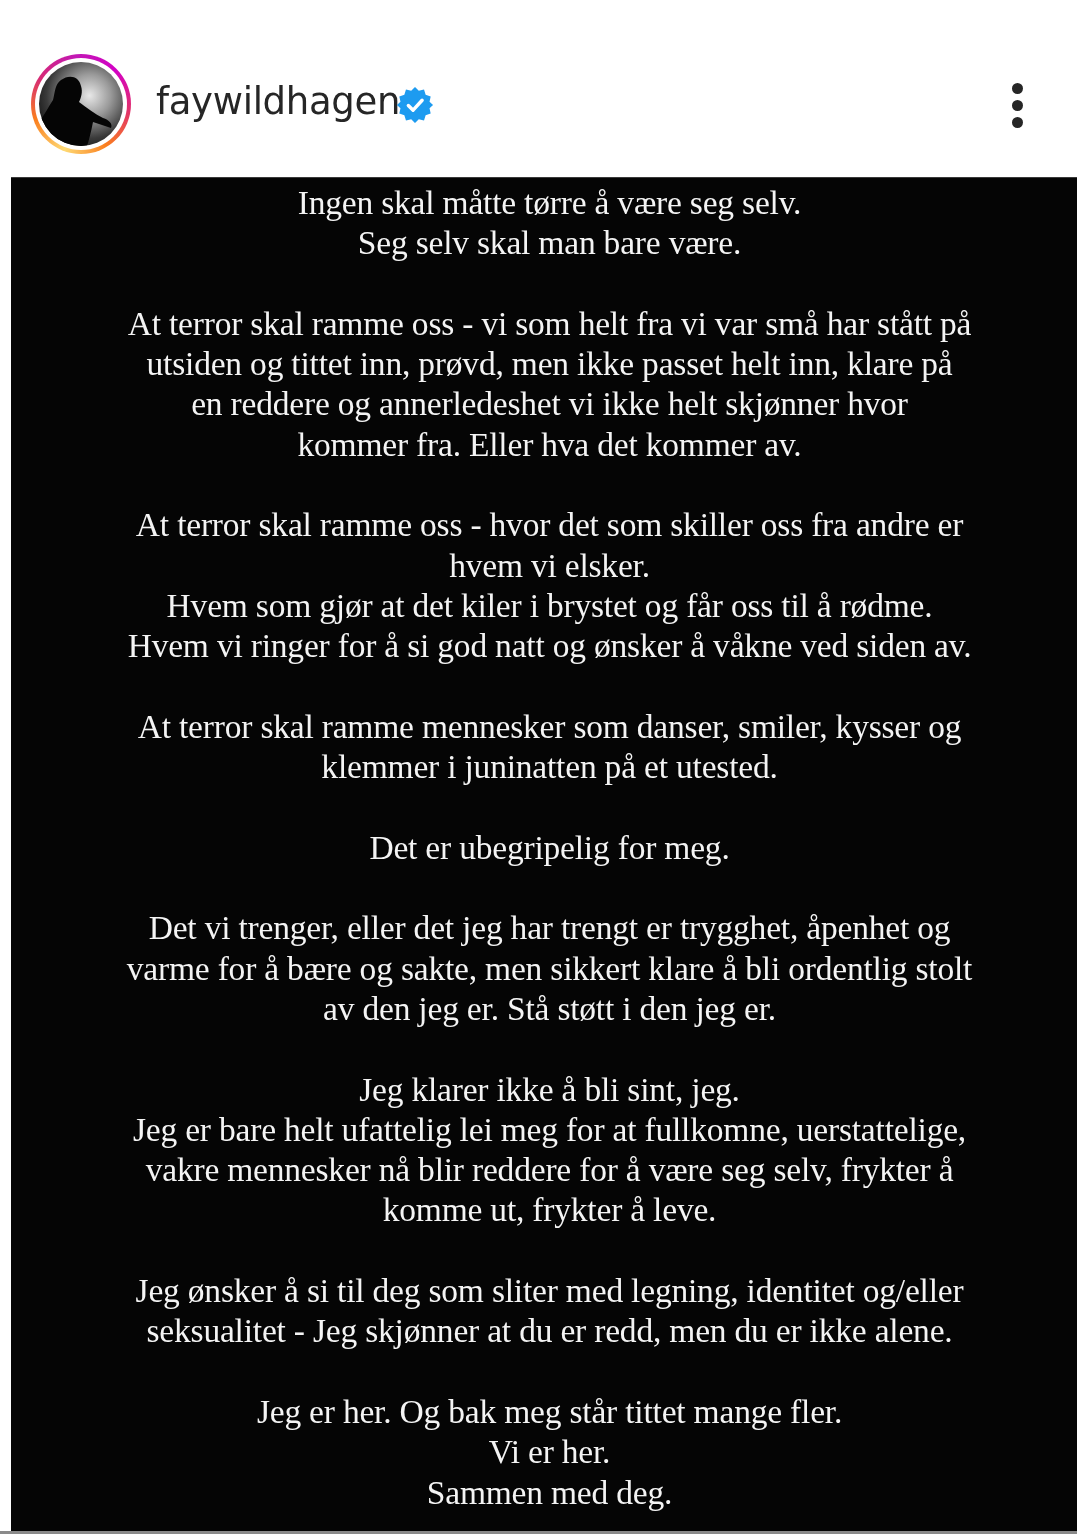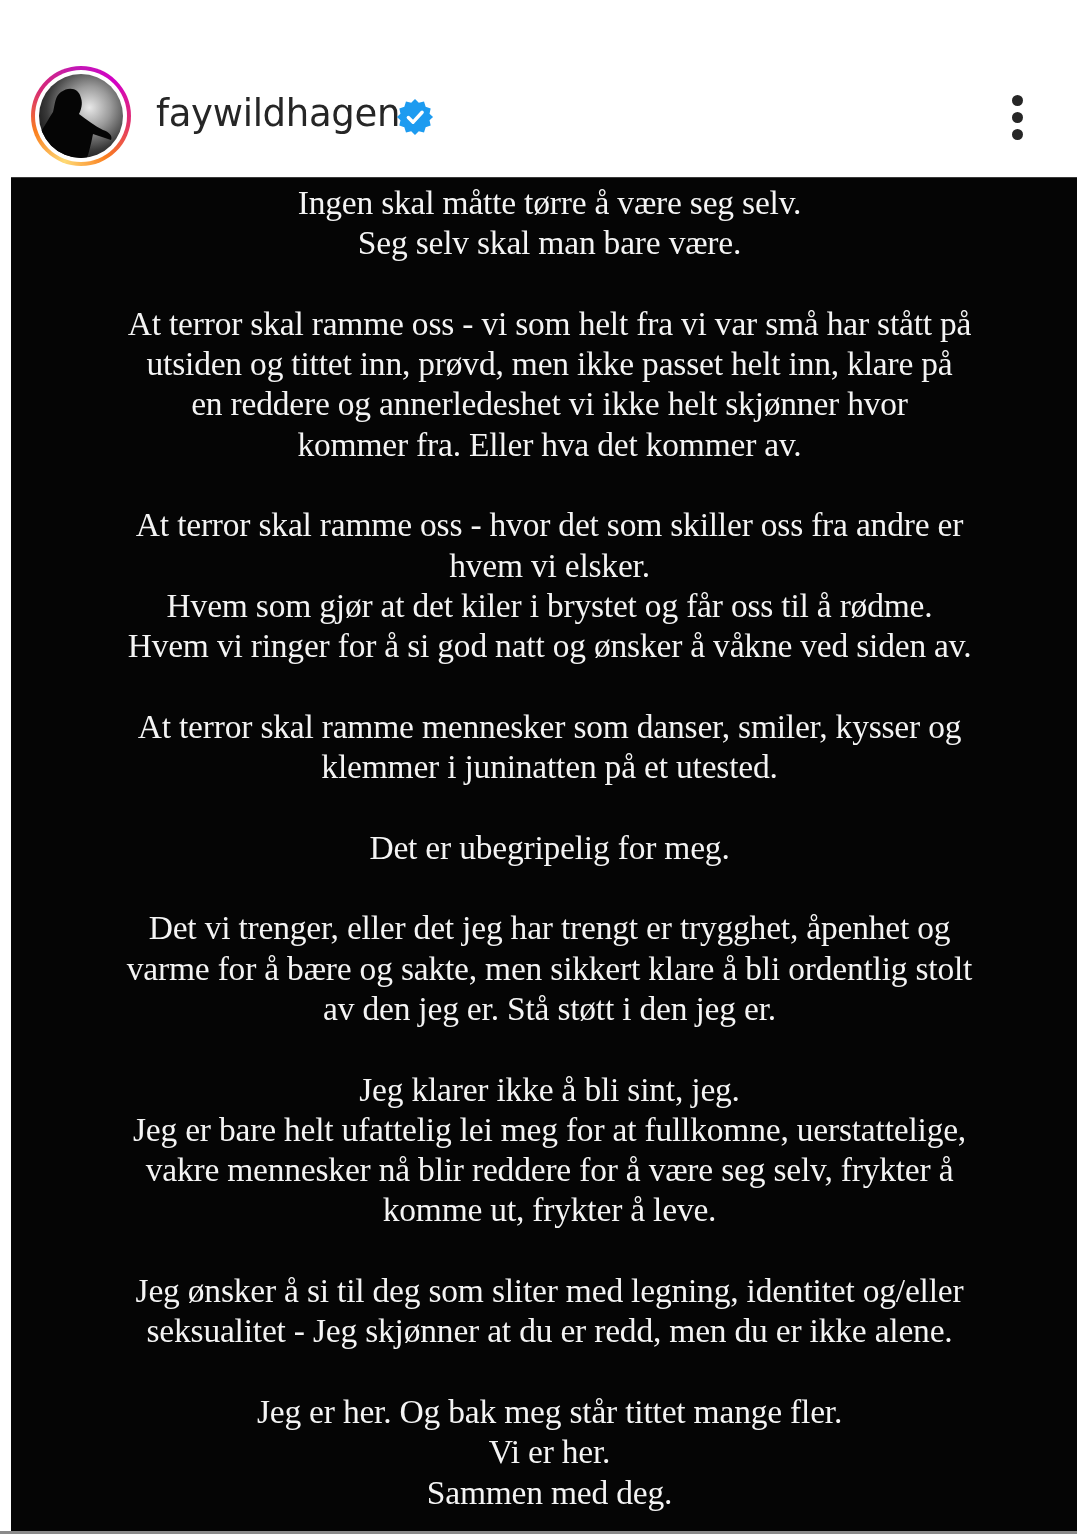--- a/index.html
+++ b/index.html
@@ -3,21 +3,21 @@
 <meta charset="utf-8">
 <style>
   html, body { margin: 0; padding: 0; }
   body {
     width: 1077px; height: 1534px; overflow: hidden;
     background: #ffffff;
     font-family: "Liberation Sans", sans-serif;
     position: relative;
   }
   .header {
-    position: absolute; left: 0; top: 12px; width: 1077px; height: 177px;
+    position: absolute; left: 0; top: 0; width: 1077px; height: 177px;
     background: #ffffff;
   }
   .avatar-ring {
     position: absolute; left: 31px; top: 54px; width: 100px; height: 100px;
     border-radius: 50%;
     background: conic-gradient(from 200deg, #feda75, #fa7e1e, #d62976, #c218b5, #d300c5, #e1306c, #fa7e1e, #feda75);
   }
   .avatar-gap {
     position: absolute; left: 4px; top: 4px; width: 92px; height: 92px;
     border-radius: 50%; background: #ffffff;

